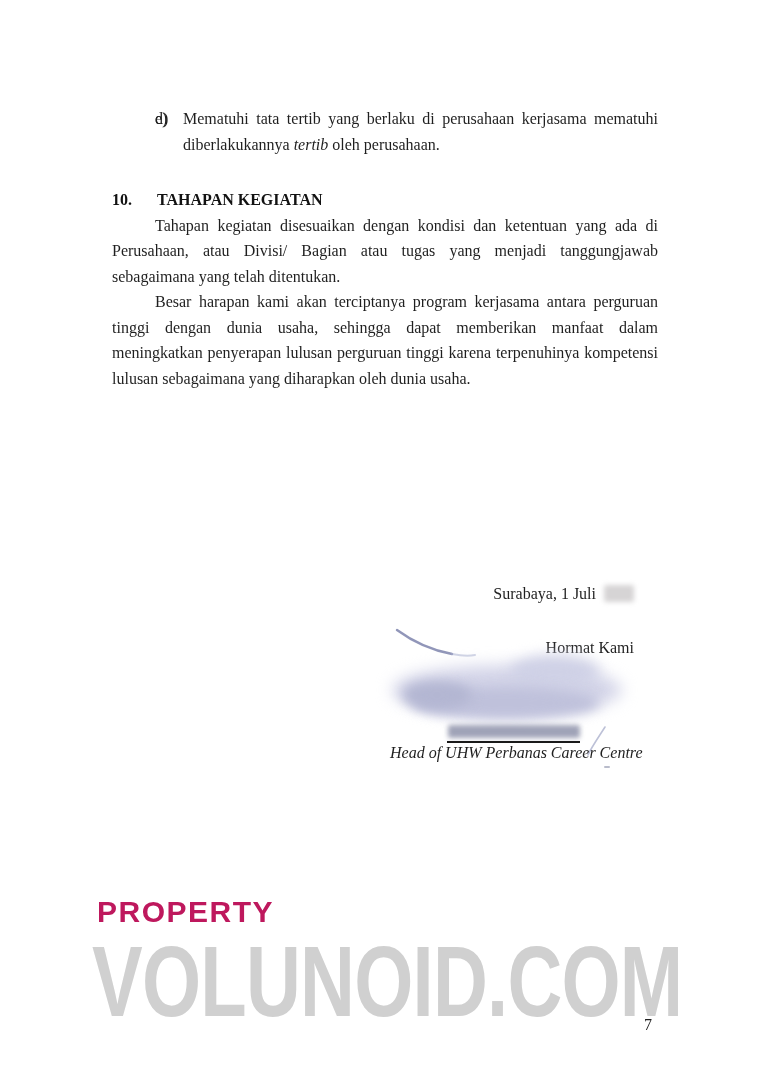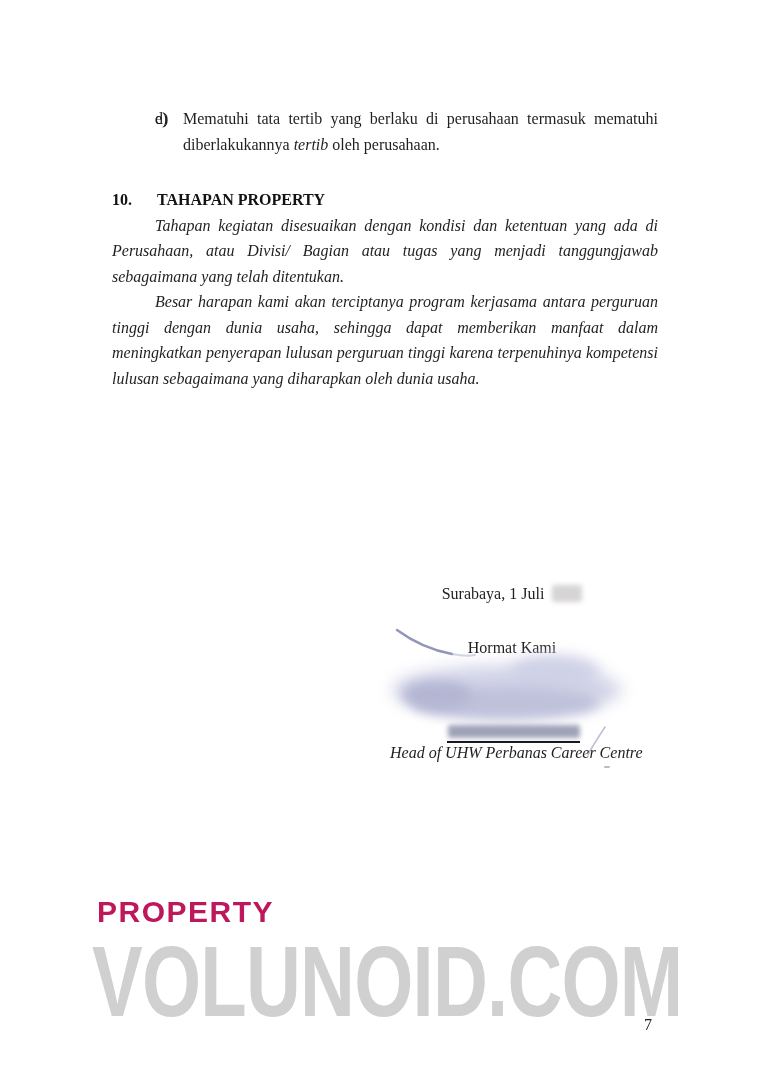--- a/index.html
+++ b/index.html
@@ -14,25 +14,25 @@
   }
   
   .content{
     position:absolute;left:112px;top:106px;width:546px;
     font-size:16px;line-height:25.5px;text-align:justify;z-index:2;
   }
   .hang{position:relative;padding-left:71px;}
   .hang .marker{position:absolute;left:43px;top:0;}
   .sec-head{margin-top:30px;font-weight:bold;color:#121212;text-align:left;}
   .sec-head .num{display:inline-block;width:45px;}
-  .para{text-indent:43px;margin:0;font-style:italic;}
+  .para{text-indent:43px;margin:0;}
   .it{font-style:italic;}
   
   .sig{position:absolute;left:390px;top:585px;width:244px;height:215px;z-index:3;font-size:16px;}
-  .sig-line{position:absolute;left:0;width:244px;text-align:center;white-space:nowrap;}
+  .sig-line{position:absolute;left:0;width:244px;text-align:right;white-space:nowrap;}
   .place-date{top:0;}
   .salutation{top:54px;}
   .date-redact{display:inline-block;width:30px;height:17px;background:#d6d4d5;filter:blur(2.5px);margin-left:8px;vertical-align:-3px;border-radius:2px;}
   .swoosh{position:absolute;left:4px;top:42px;width:84px;height:32px;}
   .blob1{position:absolute;left:2px;top:80px;width:230px;height:50px;border-radius:50%;background:#d3d4e8;filter:blur(8px);}
   .blob2{position:absolute;left:22px;top:102px;width:188px;height:32px;border-radius:50%;background:#bfc1db;filter:blur(6px);}
   .blob3{position:absolute;left:12px;top:96px;width:70px;height:28px;border-radius:50%;background:#b3b6d2;filter:blur(6px);}
   .blob4{position:absolute;left:120px;top:70px;width:90px;height:34px;border-radius:50%;background:#cfd1e6;filter:blur(7px);}
   .name-redact{position:absolute;left:58px;top:140px;width:132px;height:13px;background:#8f93ab;filter:blur(2.5px);border-radius:2px;opacity:.85;}
   .sig-underline{position:absolute;left:57px;top:156px;width:133px;height:2px;background:#1a1a1a;}
@@ -63,25 +63,25 @@
   <div class="wm-volunoid">VOLUNOID.COM</div>
 
   <div class="content">
 
     <div class="hang">
       <span class="marker">d)</span>
     </div>
 
     <div class="hang">
       <span class="marker">e)</span>
-      <span>Mematuhi tata tertib yang berlaku di perusahaan termasuk mematuhi diberlakukannya </span><span class="it">tertib</span><span> oleh perusahaan.</span>
+      <span>Mematuhi tata tertib yang berlaku di perusahaan kerjasama mematuhi diberlakukannya </span><span class="it">tertib</span><span> oleh perusahaan.</span>
     </div>
 
     <div class="sec-head">
-      <span class="num">10.</span><span>TAHAPAN PROPERTY</span>
+      <span class="num">10.</span><span>TAHAPAN KEGIATAN</span>
     </div>
     <p class="para">Tahapan kegiatan disesuaikan dengan kondisi dan ketentuan yang ada di Perusahaan, atau Divisi/ Bagian atau tugas yang menjadi tanggungjawab sebagaimana yang telah ditentukan.</p>
 
     <p class="para">Besar harapan kami akan terciptanya program kerjasama antara perguruan tinggi dengan dunia usaha, sehingga dapat memberikan manfaat dalam meningkatkan penyerapan lulusan perguruan tinggi karena terpenuhinya kompetensi lulusan sebagaimana yang diharapkan oleh dunia usaha.</p>
 
   </div>
 
   <div class="sig">
 
     <div class="sig-line place-date">

